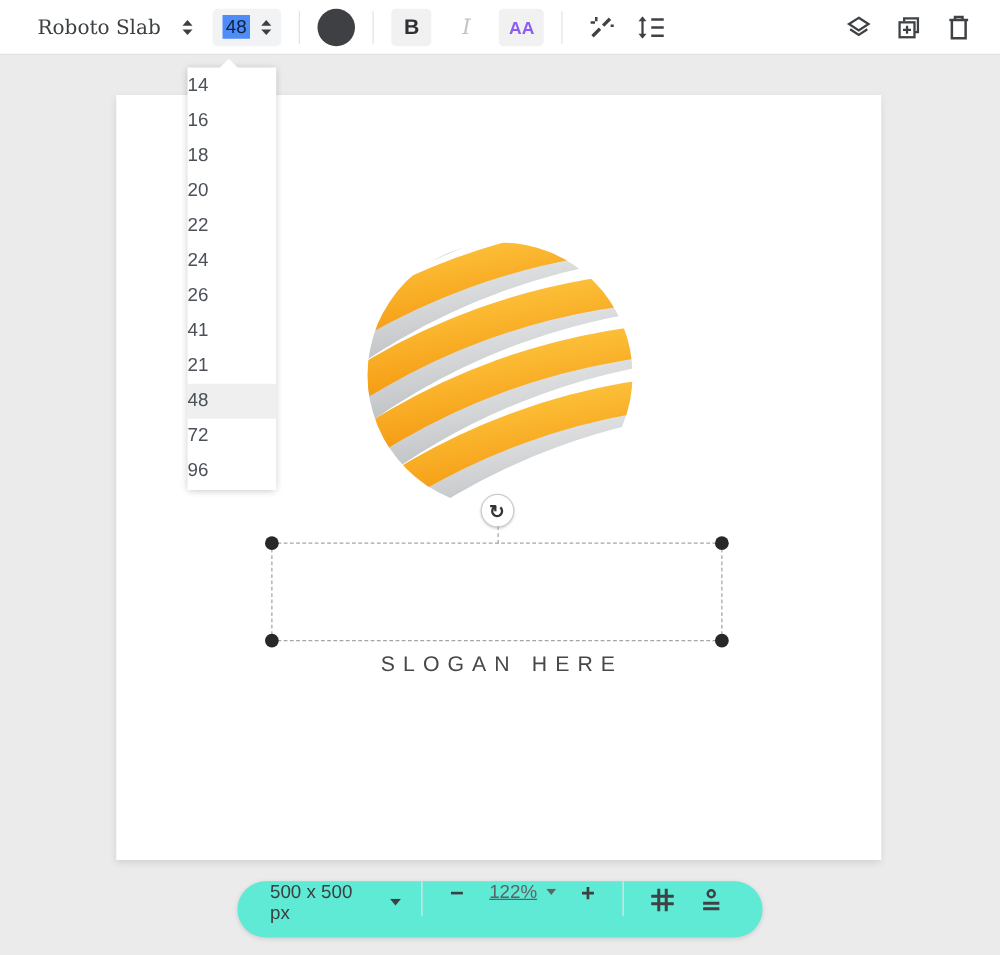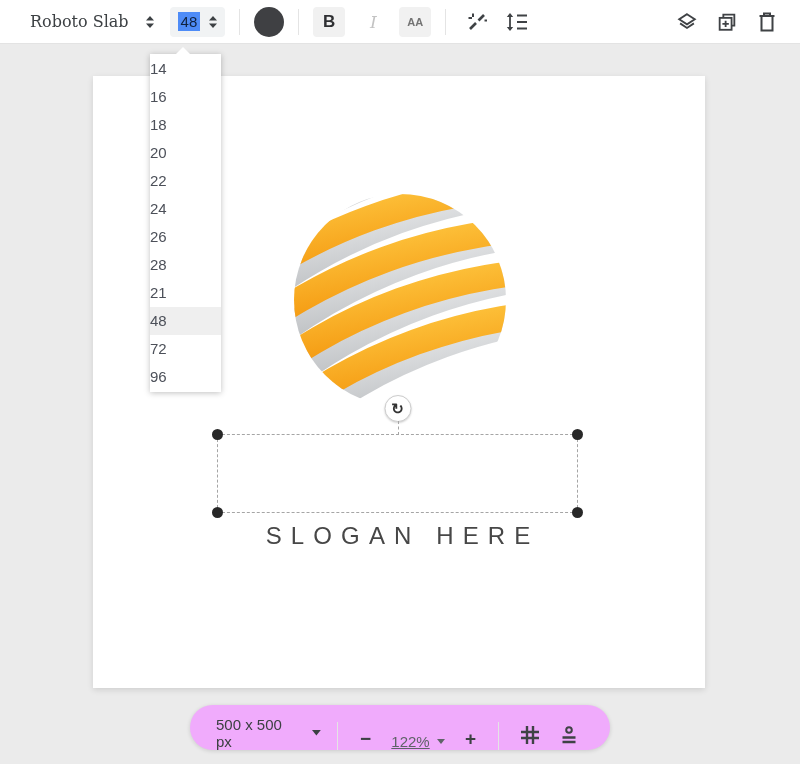--- a/index.html
+++ b/index.html
@@ -20,21 +20,21 @@
   .size-field{margin-left:15px;background:#f1f3f4;border-radius:4px;height:30px;
     display:flex;align-items:center;padding:0 7px 0 8px;gap:8px;cursor:text;}
   .size-value{font-size:15px;color:#10233f;background:var(--selection-blue);padding:1px 3px;}
   .tb-divider{width:1px;height:26px;background:#e4e4e4;margin:0 14px;}
   .swatch{width:30px;height:30px;border-radius:50%;background:var(--swatch);cursor:pointer;}
   .tb-btn{height:30px;min-width:32px;display:flex;align-items:center;justify-content:center;
     border-radius:4px;cursor:pointer;}
   .tb-btn.bg{background:#f1f1f1;padding:0 8px;}
   .bold-label{font-weight:bold;font-size:17px;color:#2f3033;}
   .italic-label{font-family:"DejaVu Serif",serif;font-style:italic;font-size:17px;color:#c3c3c3;}
-  .caps-label{font-size:11px;font-weight:bold;color:#737373;}
+  .caps-label{font-size:14px;font-weight:bold;color:#8b5cf6;}
   .icon-btn{width:34px;height:34px;display:flex;align-items:center;justify-content:center;cursor:pointer;}
   .toolbar-right{margin-left:auto;display:flex;gap:6px;margin-right:16px;}
   .ic{stroke:#3f4245;fill:none;stroke-width:2;}
 
   
   .dropdown{position:absolute;left:150px;top:54px;width:71px;background:#fff;z-index:10;
     box-shadow:0 1px 6px rgba(0,0,0,.25);padding:1px 0;}
   .dropdown-caret{position:absolute;top:-7px;left:25px;width:0;height:0;
     border-left:8px solid transparent;border-right:8px solid transparent;border-bottom:8px solid #fff;}
   .dd-item{height:28px;line-height:28px;font-size:15px;color:#4c5059;cursor:pointer;}
@@ -50,26 +50,26 @@
   .logo-title{font-family:"DejaVu Serif",serif;font-weight:bold;font-size:52px;
     color:var(--title-text);white-space:nowrap;padding-bottom:4px;}
   .handle{position:absolute;width:11px;height:11px;border-radius:50%;background:#282828;}
   .handle.tl{left:-6px;top:-6px;} .handle.tr{right:-6px;top:-6px;}
   .handle.bl{left:-6px;bottom:-6px;} .handle.br{right:-6px;bottom:-6px;}
   .rotate-connector{position:absolute;left:50%;top:-14px;height:14px;border-left:1px dashed #a5a5a5;}
   .rotate-handle{position:absolute;left:50%;transform:translateX(-50%);top:-40px;width:27px;height:27px;
     background:#fff;border:1px solid #cdcdcd;border-radius:50%;display:flex;align-items:center;
     justify-content:center;box-shadow:0 1px 2px rgba(0,0,0,.18);font-size:15px;font-weight:bold;
     color:#333;cursor:grab;}
-  .slogan{position:absolute;left:0;right:0;top:446px;text-align:center;font-size:24px;
+  .slogan{position:absolute;left:0;right:0;top:446px;text-align:center;font-size:17px;
     letter-spacing:0.38em;padding-left:0.3em;color:var(--slogan-text);}
 
   
-  .bottom-bar{position:absolute;left:190px;top:705px;width:420px;height:45px;background:#f0abfc;
-    border-radius:23px;box-shadow:0 1px 4px rgba(0,0,0,.14);display:flex;align-items:flex-end;
+  .bottom-bar{position:absolute;left:190px;top:705px;width:420px;height:45px;background:#5eead4;
+    border-radius:23px;box-shadow:0 1px 4px rgba(0,0,0,.14);display:flex;align-items:flex-start;
     padding:0 26px;z-index:5;}
   .size-select{display:flex;align-items:center;gap:12px;font-size:15px;color:#3c4043;
     font-weight:500;cursor:pointer;}
   .bb-divider{width:1px;height:28px;background:#e4e4e4;margin:0 16px;}
   .zoom-btn{width:24px;text-align:center;font-size:19px;font-weight:bold;color:#3c4043;cursor:pointer;}
   .zoom-select{display:flex;align-items:center;gap:7px;font-size:15px;color:#5f6368;
     margin:0 14px;cursor:pointer;text-decoration:underline;}
   .bb-icon{width:30px;height:30px;display:flex;align-items:center;justify-content:center;cursor:pointer;}
 </style>
 </head>
@@ -152,21 +152,21 @@
 
 <div class="dropdown">
   <div class="dropdown-caret"></div>
 <div class="dd-item">14</div>
     <div class="dd-item">16</div>
     <div class="dd-item">18</div>
     <div class="dd-item">20</div>
     <div class="dd-item">22</div>
     <div class="dd-item">24</div>
     <div class="dd-item">26</div>
-    <div class="dd-item">28</div>
+    <div class="dd-item">41</div>
     <div class="dd-item">21</div>
     <div class="dd-item selected">48</div>
     <div class="dd-item">72</div>
     <div class="dd-item">96</div>
   </div>
 
 <div class="artboard">
 
   <svg class="logo-svg" viewBox="0 0 220 220">
     <defs>

